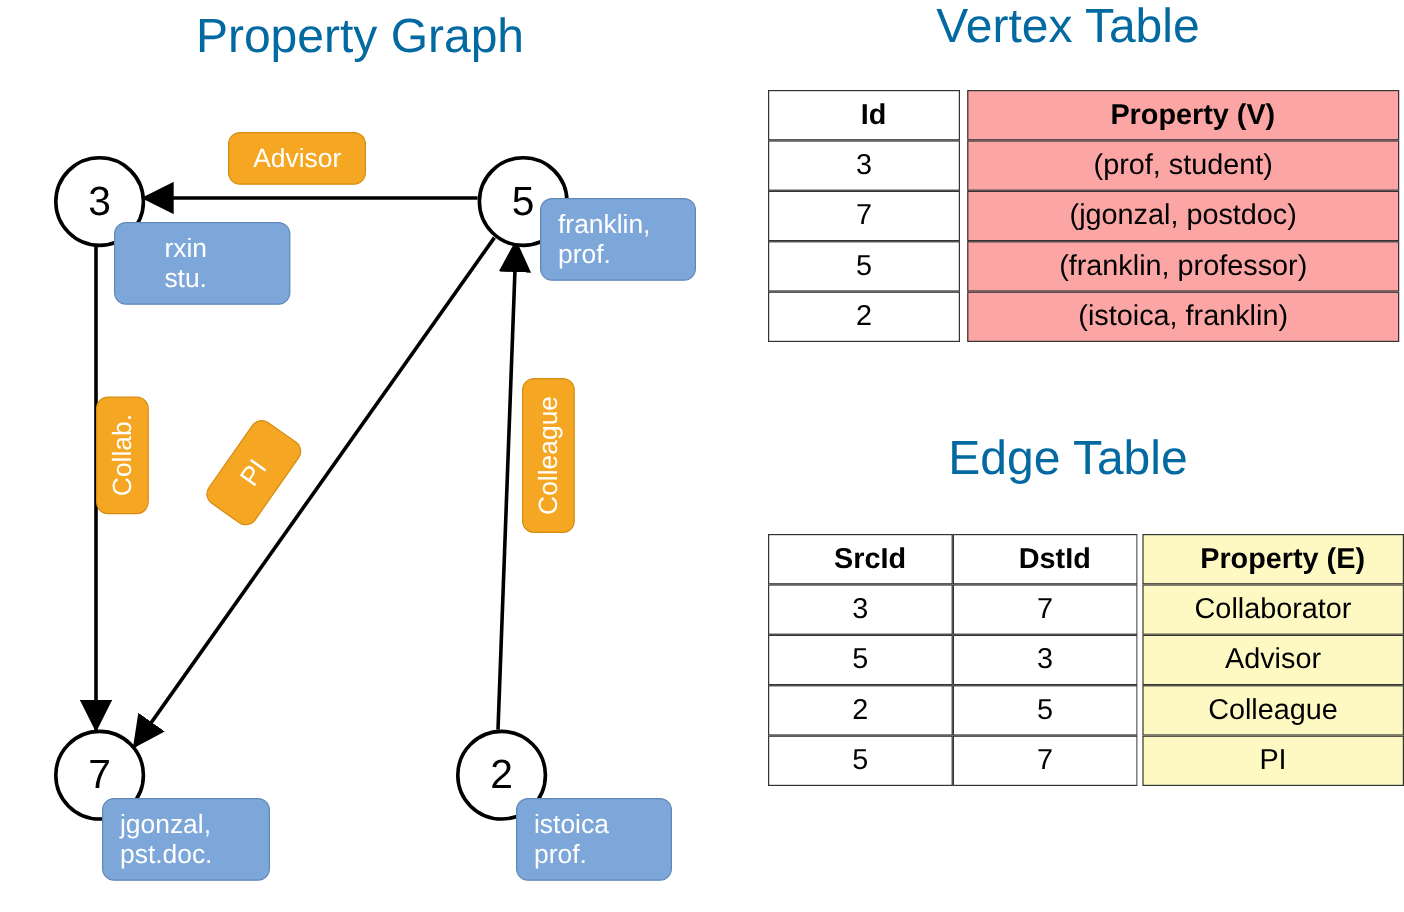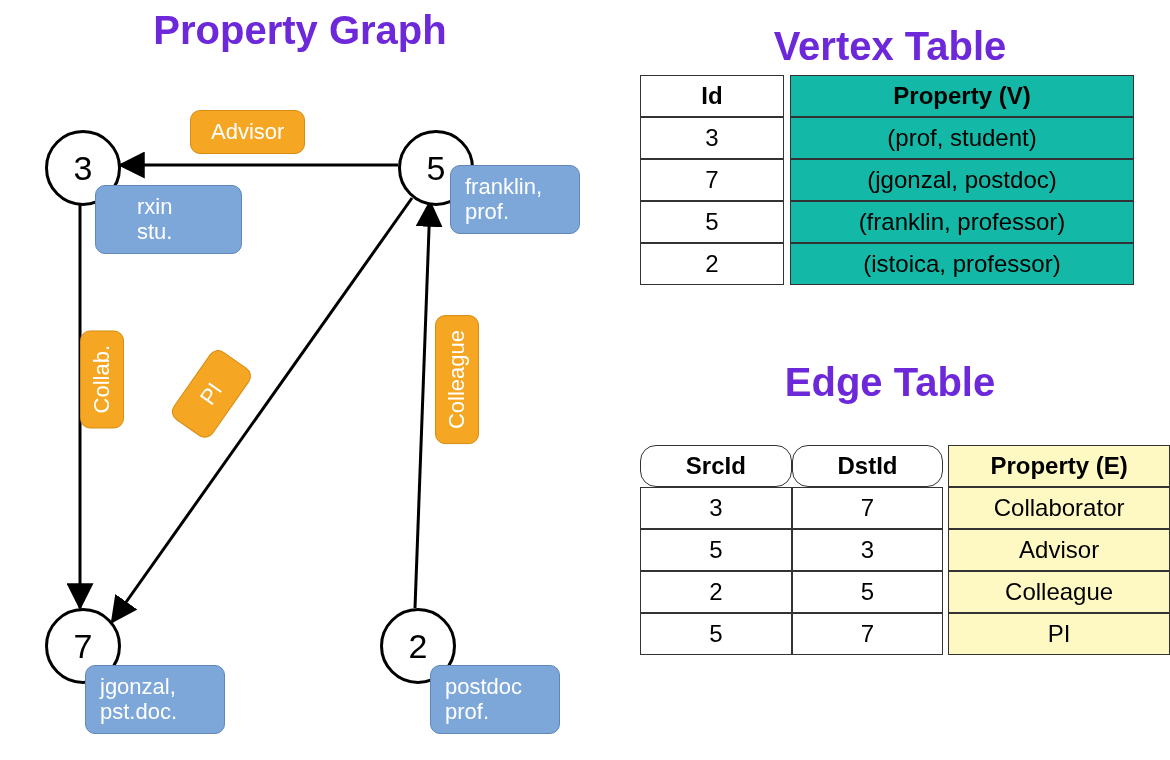--- a/index.html
+++ b/index.html
@@ -5,26 +5,26 @@
   body {
     margin: 0;
     font-family: "Gill Sans", "Gill Sans MT", "Trebuchet MS", sans-serif;
     background: #fff;
     width: 1170px;
     height: 760px;
     position: relative;
   }
   .title {
     font-size: 40px;
-    color: #6d28d9;
+    color: #0369a1;
     text-align: center;
-    font-weight: 700;
+    font-weight: 400;
   }
   .graph-title { position: absolute; left: 90px; top: 8px; width: 420px; }
-  .vertex-title { position: absolute; left: 650px; top: 24px; width: 480px; }
+  .vertex-title { position: absolute; left: 650px; top: 0; width: 480px; }
   .edge-title  { position: absolute; left: 650px; top: 360px; width: 480px; }
 
   
   .graph { position: absolute; left: 20px; top: 70px; width: 560px; height: 680px; }
   .node {
     position: absolute;
     width: 70px; height: 70px;
     border: 3px solid #000;
     border-radius: 50%;
     background: #fff;
@@ -63,28 +63,28 @@
     border-collapse: separate;
     border-spacing: 0;
     font-size: 24px;
   }
   .tbl th, .tbl td {
     border: 1px solid #333;
     padding: 6px 16px;
     text-align: center;
     font-weight: 400;
   }
-  .tbl th { font-weight: 700; }
+  .tbl th { font-weight: 700; padding-left: 32px; }
   .col-gap { width: 6px; border: none !important; padding: 0 !important; background: #fff; }
-  .vprop { background: #14b8a6; }
+  .vprop { background: #fca5a5; }
   .eprop { background: #fef9c3; }
   .vt { left: 640px; top: 75px; }
   .et { left: 640px; top: 445px; }
   .idcol { width: 110px; }
-  .idcol2 { width: 130px; border-radius: 16px; }
+  .idcol2 { width: 130px; }
   .vpcol { width: 310px; }
   .epcol { width: 200px; }
 </style>
 </head>
 <body>
 
 <div class="title graph-title">Property Graph</div>
 <div class="title vertex-title">Vertex Table</div>
 <div class="title edge-title">Edge Table</div>
 
@@ -116,21 +116,21 @@
   </div>
   <div class="tag-blue" style="left:430px; top:95px; width:100px;">
     <span>franklin,</span><br>
     <span>prof.</span>
   </div>
   <div class="tag-blue" style="left:65px; top:595px; width:110px;">
     <span>jgonzal,</span><br>
     <span>pst.doc.</span>
   </div>
   <div class="tag-blue" style="left:410px; top:595px; width:100px;">
-    <span>postdoc</span><br>
+    <span>istoica</span><br>
     <span>prof.</span>
   </div>
 
   <div class="tag-orange" style="left:170px; top:40px;">Advisor</div>
   <div class="tag-orange vert-text" style="left:60px; top:260px;">Collab.</div>
   <div class="tag-orange" style="left:150px; top:300px; transform: rotate(-55deg); padding:10px 30px;">PI</div>
   <div class="tag-orange vert-text" style="left:415px; top:245px;">Colleague</div>
 </div>
 
 <table class="tbl vt">
@@ -151,21 +151,21 @@
         <td class="vprop">(jgonzal, postdoc)</td>
       </tr>
   <tr>
         <td>5</td>
         <td class="col-gap"></td>
         <td class="vprop">(franklin, professor)</td>
       </tr>
   <tr>
         <td>2</td>
         <td class="col-gap"></td>
-        <td class="vprop">(istoica, professor)</td>
+        <td class="vprop">(istoica, franklin)</td>
       </tr>
 </tbody>
   </table>
 
 <table class="tbl et">
   <tbody>
       <tr>
     <th class="idcol2">SrcId</th>
     <th class="idcol2">DstId</th>
     <td class="col-gap"></td>

